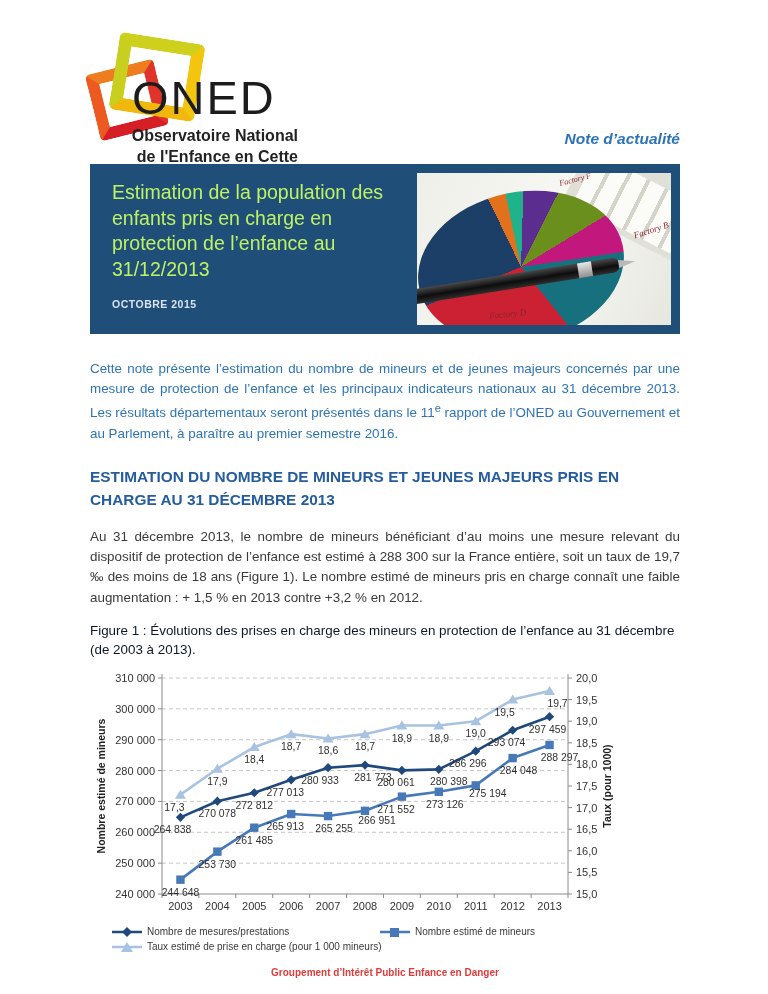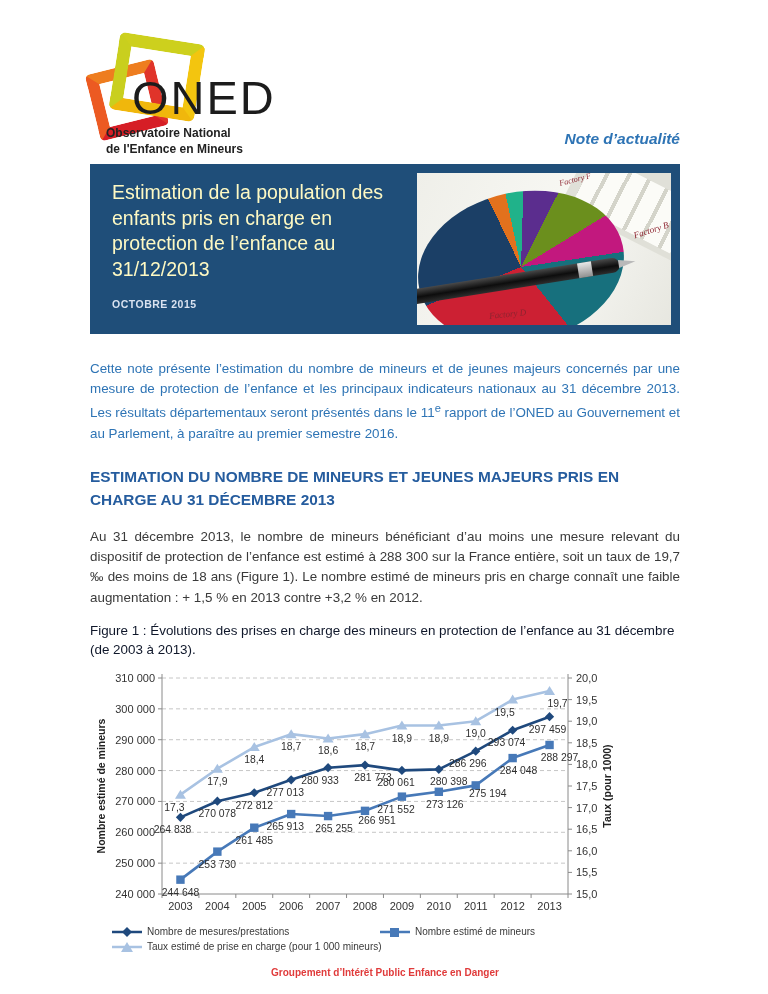--- a/index.html
+++ b/index.html
@@ -4,27 +4,27 @@
 <style>
   html,body{margin:0;padding:0;background:#ffffff;}
   body{width:768px;height:994px;font-family:"Liberation Sans",sans-serif;position:relative;overflow:hidden;}
 
   
   .header{margin:36px 88px 0 90px;display:flex;justify-content:space-between;align-items:flex-end;height:114px;}
   .logo{position:relative;width:200px;height:114px;}
   .sq-yellow{position:absolute;left:24px;top:2px;width:60px;height:52px;border:13px solid;border-color:#cdd01d #f3c50f #f0b70c #c9cf1e;transform:rotate(9deg);border-radius:6px;z-index:1;}
   .sq-red{position:absolute;left:2px;top:30px;width:46px;height:44px;border:12px solid;border-color:#ee7d1f #e0342a #d61e26 #ec5a22;transform:rotate(-14deg);border-radius:5px;z-index:0;}
   .logo-word{position:absolute;left:42px;top:34px;font-size:47px;font-weight:300;letter-spacing:2px;color:#1c1c1c;z-index:2;}
-  .logo-sub{position:absolute;left:16px;top:90px;width:180px;font-size:12px;font-weight:700;color:#222;line-height:1.3;text-align:left;}
+  .logo-sub{position:absolute;left:28px;top:90px;width:180px;font-size:16px;font-weight:700;color:#222;line-height:1.3;text-align:right;}
   .note-label{color:#2E74B5;font-weight:700;font-size:15.5px;padding-bottom:2px;font-style:italic;}
 
   
   .banner{margin:14px 88px 0 90px;background:#1F4E79;height:170px;display:flex;}
   .banner-text{flex:1;padding:16px 6px 0 22px;}
-  .banner-title{color:#fef9c3;font-size:19.5px;line-height:1.32;font-weight:400;}
+  .banner-title{color:#bef264;font-size:19.5px;line-height:1.32;font-weight:400;}
   .banner-date{color:#D9E2F0;font-size:10.5px;font-weight:700;letter-spacing:.5px;margin-top:15px;}
   .photo{width:254px;height:152px;margin:9px 9px 9px 0;align-self:center;position:relative;overflow:hidden;background:linear-gradient(115deg,#efefe9 0%,#f8f8f4 55%,#e7e7e0 100%);}
   .calc{position:absolute;right:-34px;top:-30px;width:130px;height:96px;background:#e0e0d8;transform:rotate(27deg);border-radius:6px;}
   .calc-keys{position:absolute;left:10px;top:34px;width:110px;height:56px;background:repeating-linear-gradient(90deg,#fbfbf7 0 16px,#d4d4ca 16px 20px),repeating-linear-gradient(0deg,transparent 0 12px,#d4d4ca 12px 16px);}
   .pie{position:absolute;left:0px;top:-10px;width:208px;height:208px;border-radius:50%;
        background:conic-gradient(#20b28a 0deg 10deg,#5b2d8e 10deg 30deg,#6b8f1d 30deg 64deg,#c2187e 64deg 95deg,#17707d 95deg 160deg,#cc2033 160deg 256deg,#1b3f66 256deg 350deg,#e2711d 350deg 360deg);
        transform:rotate(-12deg) scaleY(.72);}
   .pen{position:absolute;left:-16px;bottom:36px;width:220px;height:15px;border-radius:8px;
        background:linear-gradient(180deg,#4a4a4a,#0d0d0d 55%,#2e2e2e);transform:rotate(-9deg);z-index:3;}
   .pen:before{content:"";position:absolute;right:28px;top:0;width:14px;height:15px;background:linear-gradient(180deg,#e8e8e8,#8f8f8f);}
@@ -58,21 +58,21 @@
 </head>
 <body>
 
 <div class="header">
   <div class="logo">
     <div class="sq-red"></div>
     <div class="sq-yellow"></div>
     <div class="logo-word">ONED</div>
     <div class="logo-sub">
       <span>Observatoire National</span><br>
-      <span>de l'Enfance en Mineurs</span>
+      <span>de l'Enfance en Cette</span>
     </div>
   </div>
   <div class="note-label">Note d’actualité</div>
 </div>
 
 <div class="banner">
   <div class="banner-text">
     <div class="banner-title">Estimation de la population des enfants pris en charge en protection de l’enfance au 31/12/2013</div>
     <div class="banner-date">OCTOBRE 2015</div>
   </div>

